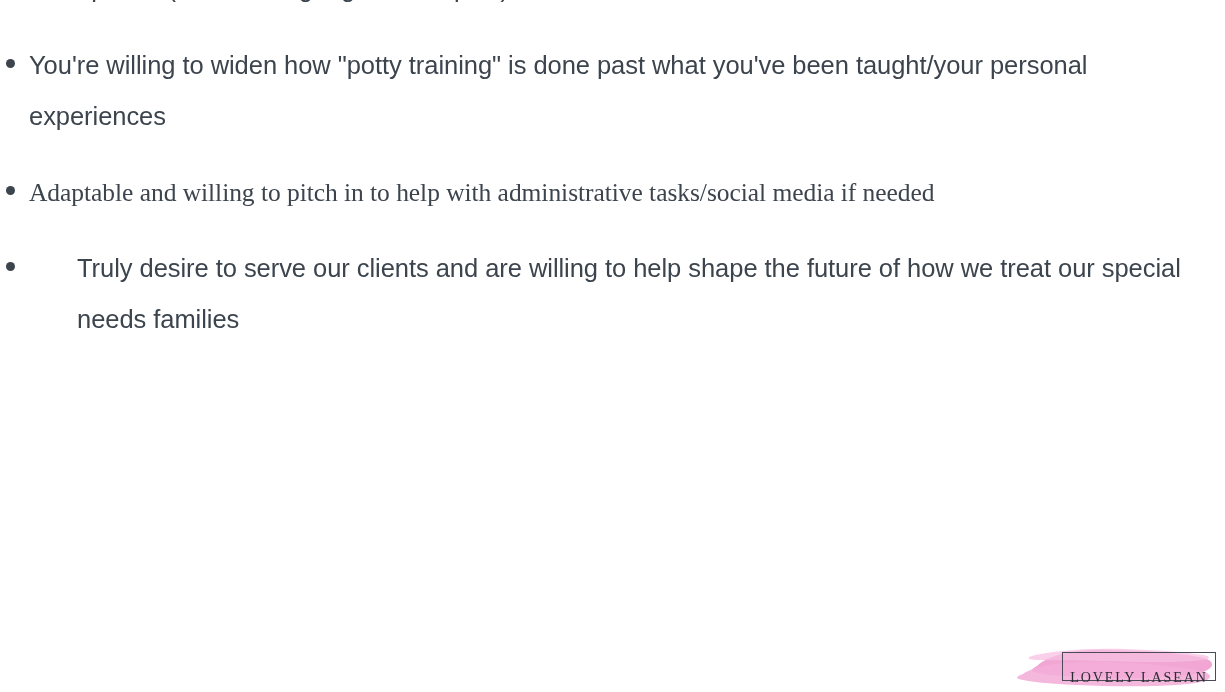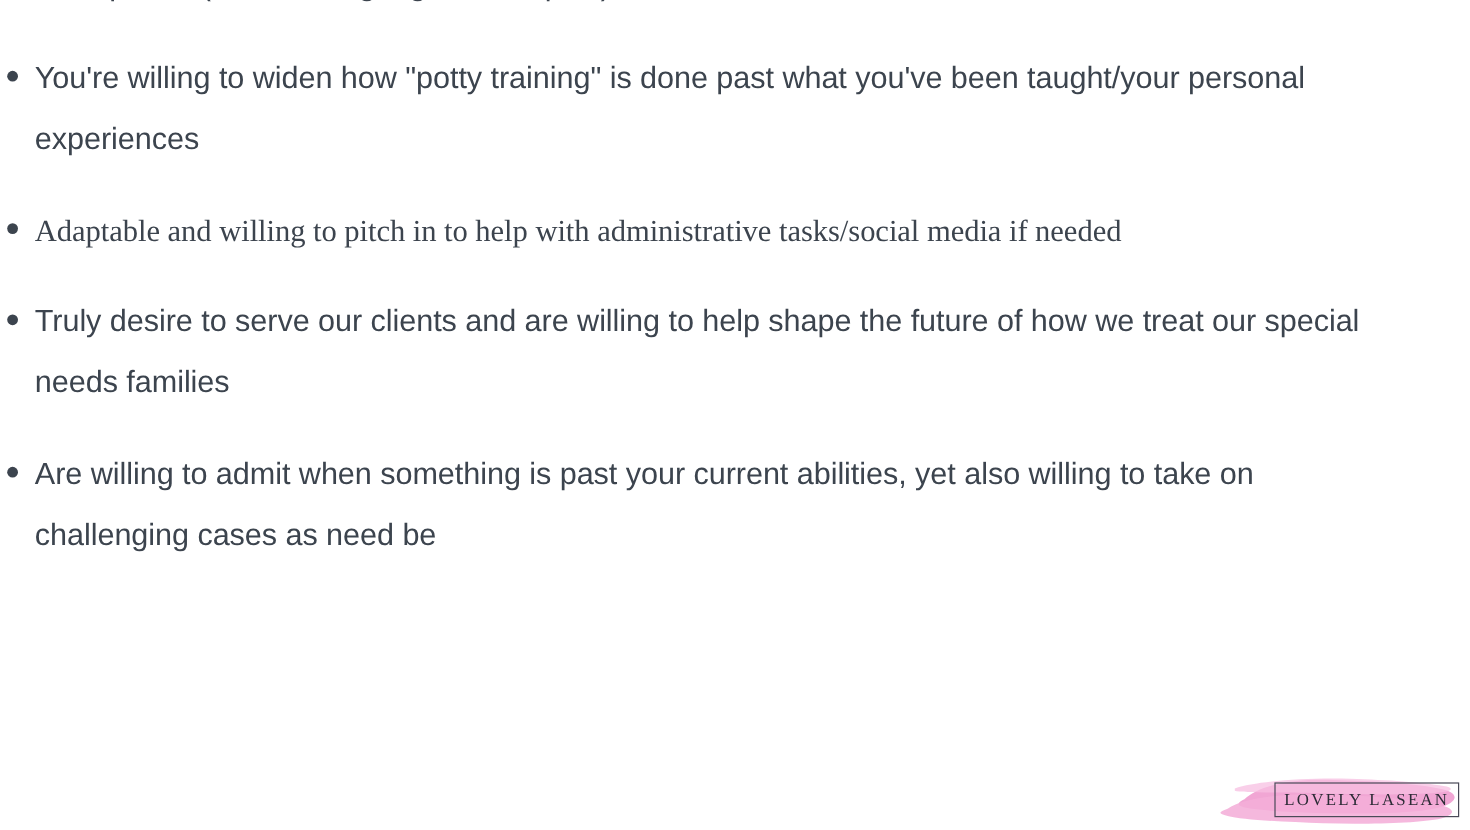--- a/index.html
+++ b/index.html
@@ -62,37 +62,37 @@
     width: 9px;
     height: 9px;
     border-radius: 50%;
     background: #3c444e;
   }
 
   
   .w1 .txt { max-width: 1065px; }
   .w2 .txt { max-width: 1115px; font-family: Liberation Serif, serif; }
   .w3 .txt { max-width: 1125px; }
-  .w4 .txt { max-width: 1122px; }
+  .w4 .txt { max-width: 1122px; margin-left: 48px; }
   .w5 .txt { max-width: 1062px; }
 
   
   #logo {
     position: absolute;
     left: 1007px;
     top: 644px;
     width: 218px;
     height: 48px;
   }
   #logo svg { display: block; }
 
   .logo-text {
     position: absolute;
     left: 58px;
-    top: 16px;
+    top: 26px;
     width: 148px;
     text-align: center;
     font-family: "Liberation Serif", "DejaVu Serif", serif;
     font-size: 14px;
     letter-spacing: 1.9px;
     color: #2b2b35;
     white-space: nowrap;
     line-height: 16px;
   }
 
@@ -126,24 +126,20 @@
       <span class="bullet"></span>
       <span class="txt">Adaptable and willing to pitch in to help with administrative tasks/social media if needed</span>
     </li>
 
 
     <li class="item w4">
       <span class="bullet"></span>
       <span class="txt">Truly desire to serve our clients and are willing to help shape the future of how we treat our special needs families</span>
     </li>
 
-    <li class="item w5">
-      <span class="bullet"></span>
-      <span class="txt">Are willing to admit when something is past your current abilities, yet also willing to take on challenging cases as need be</span>
-    </li>
 
   </ul>
 
   <div id="logo">
     <svg width="218" height="48" viewBox="0 0 218 48">
       <path d="M30 22 C44 9, 74 5, 104 6 C134 7, 166 8, 192 13 C204 15, 209 20, 202 25
                C192 32, 160 34, 128 34 C96 34, 58 33, 36 30 C24 28, 22 26, 30 22 Z" fill="#f09ed0" opacity="0.92"></path>
       <path d="M16 30 C30 20, 66 17, 100 18 C134 19, 172 22, 194 27 C206 30, 206 35, 194 38
                C176 42, 132 43, 96 42 C60 41, 28 39, 16 36 C8 34, 8 33, 16 30 Z" fill="#f4aed8" opacity="0.88"></path>
       <path d="M22 13 C40 7, 80 4, 118 5 C150 6, 178 8, 196 11 C204 12, 204 15, 196 16

